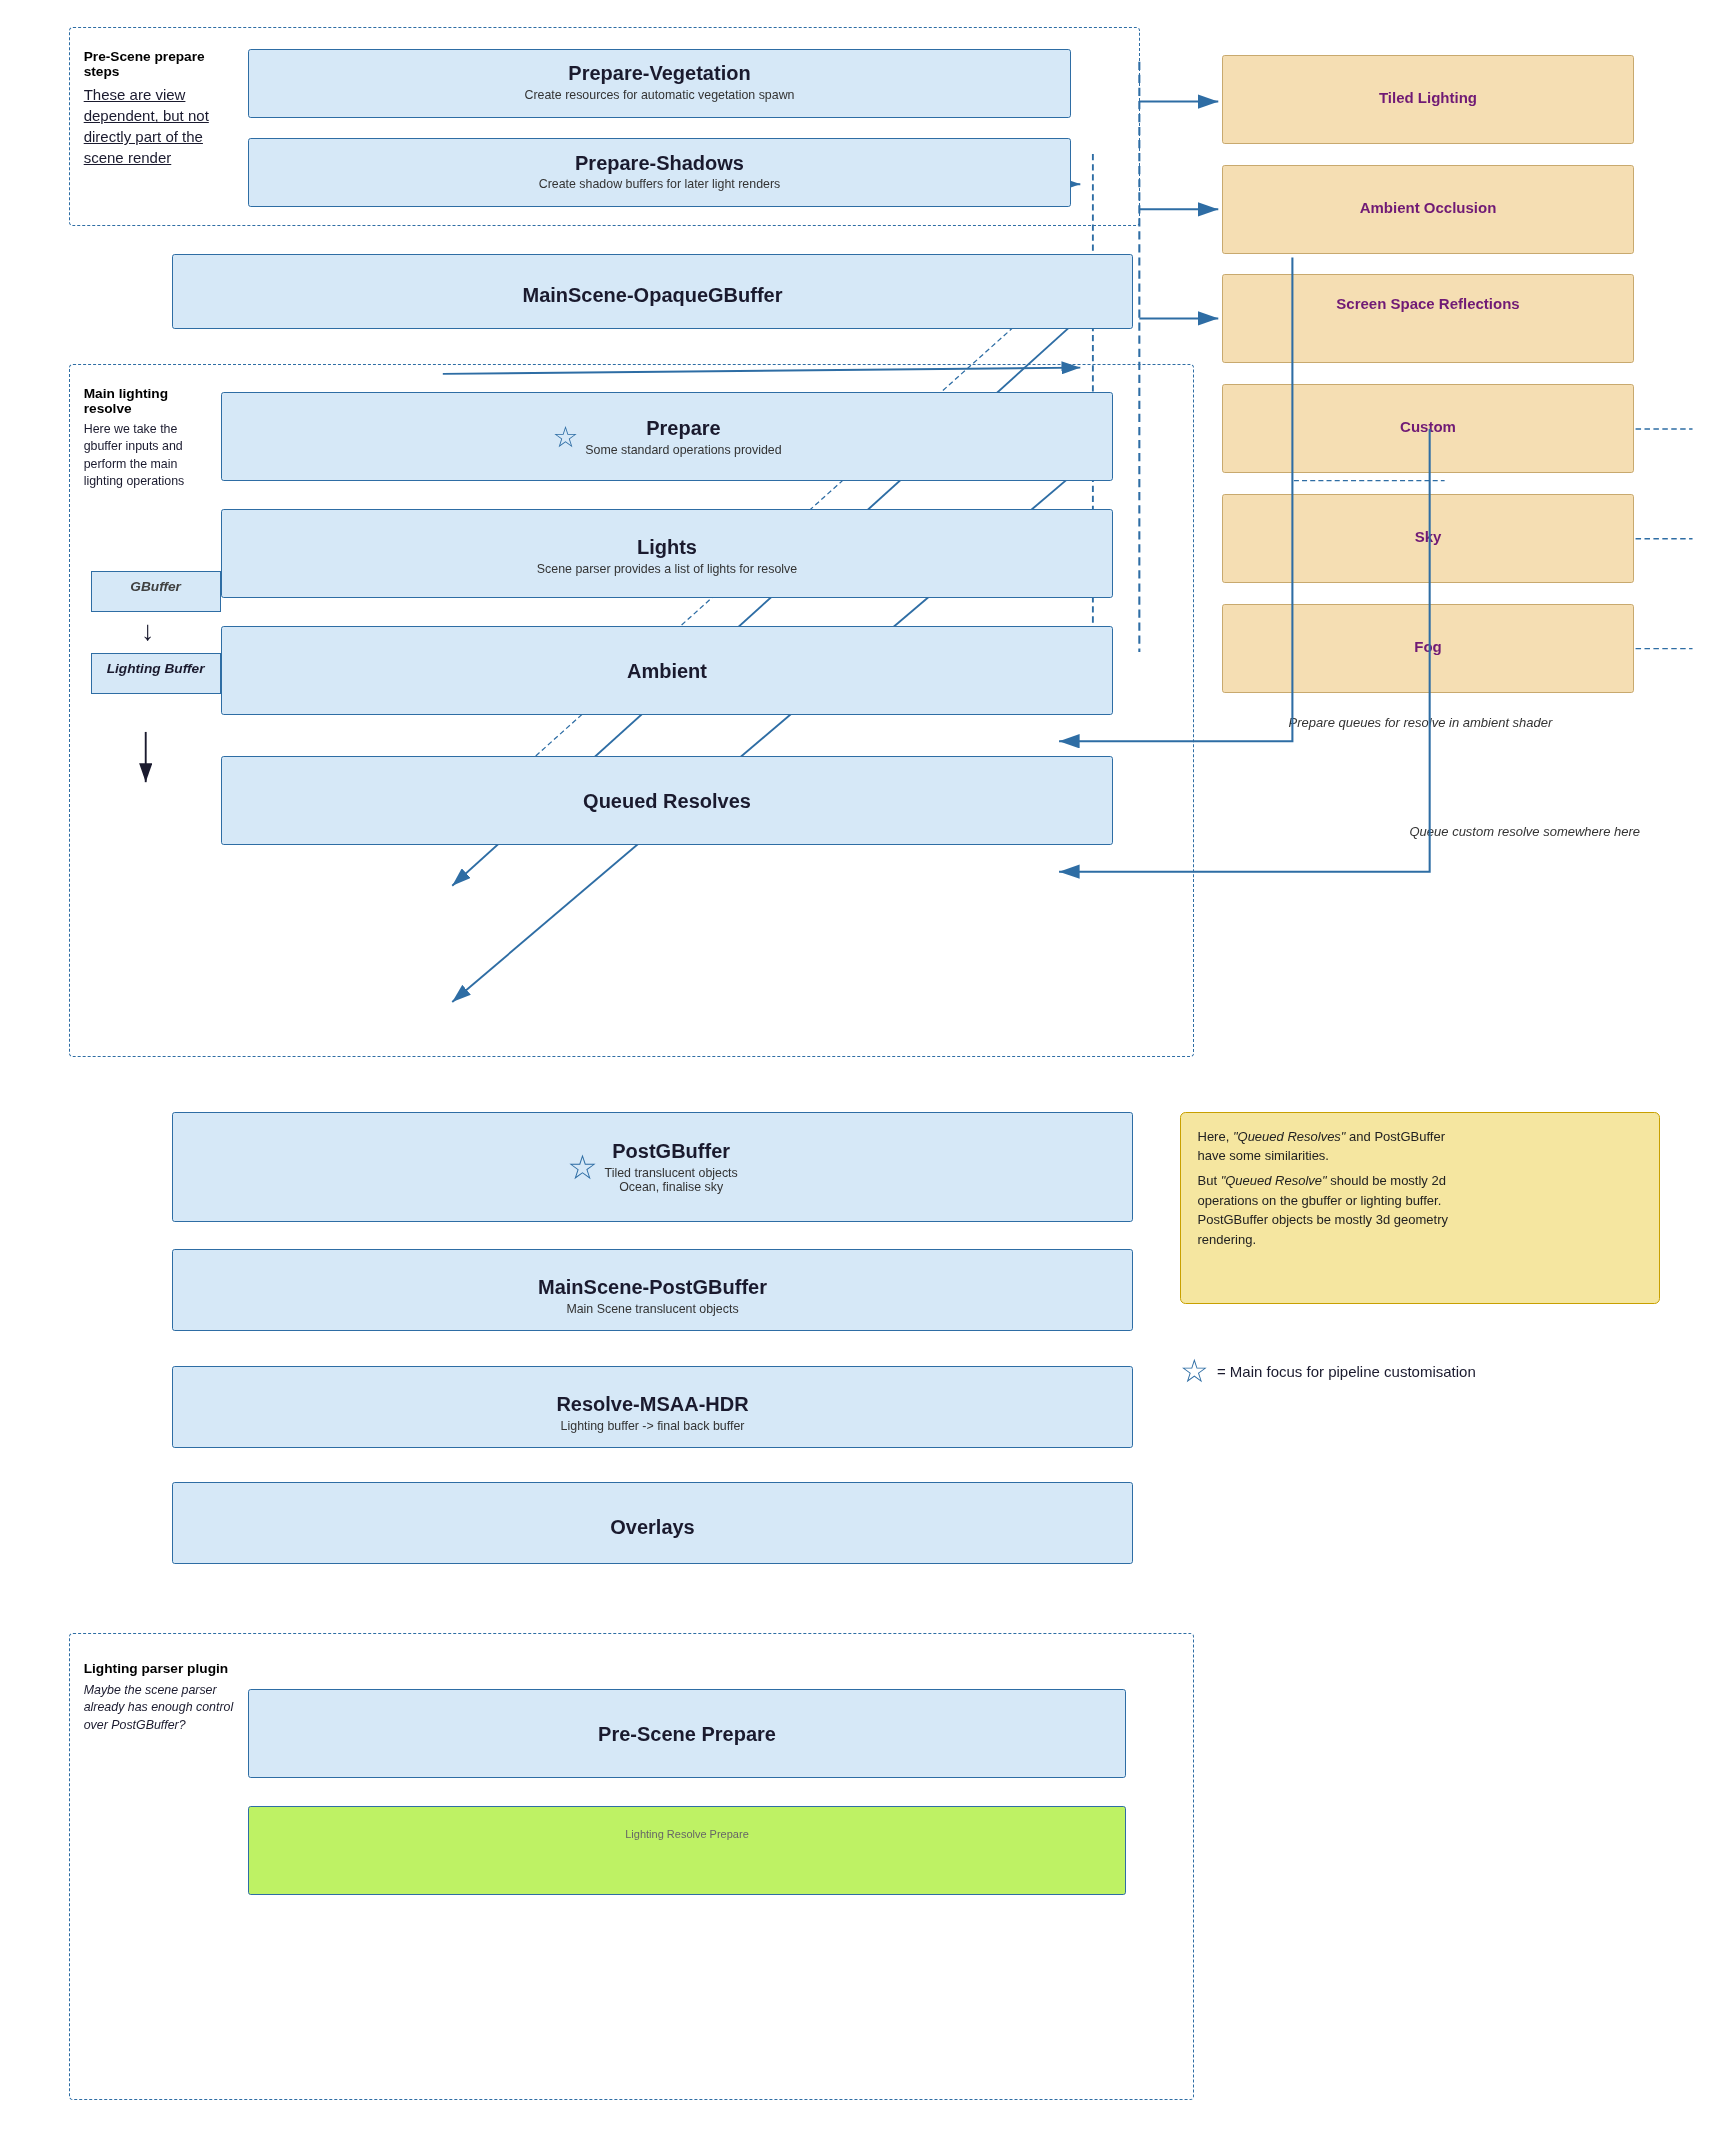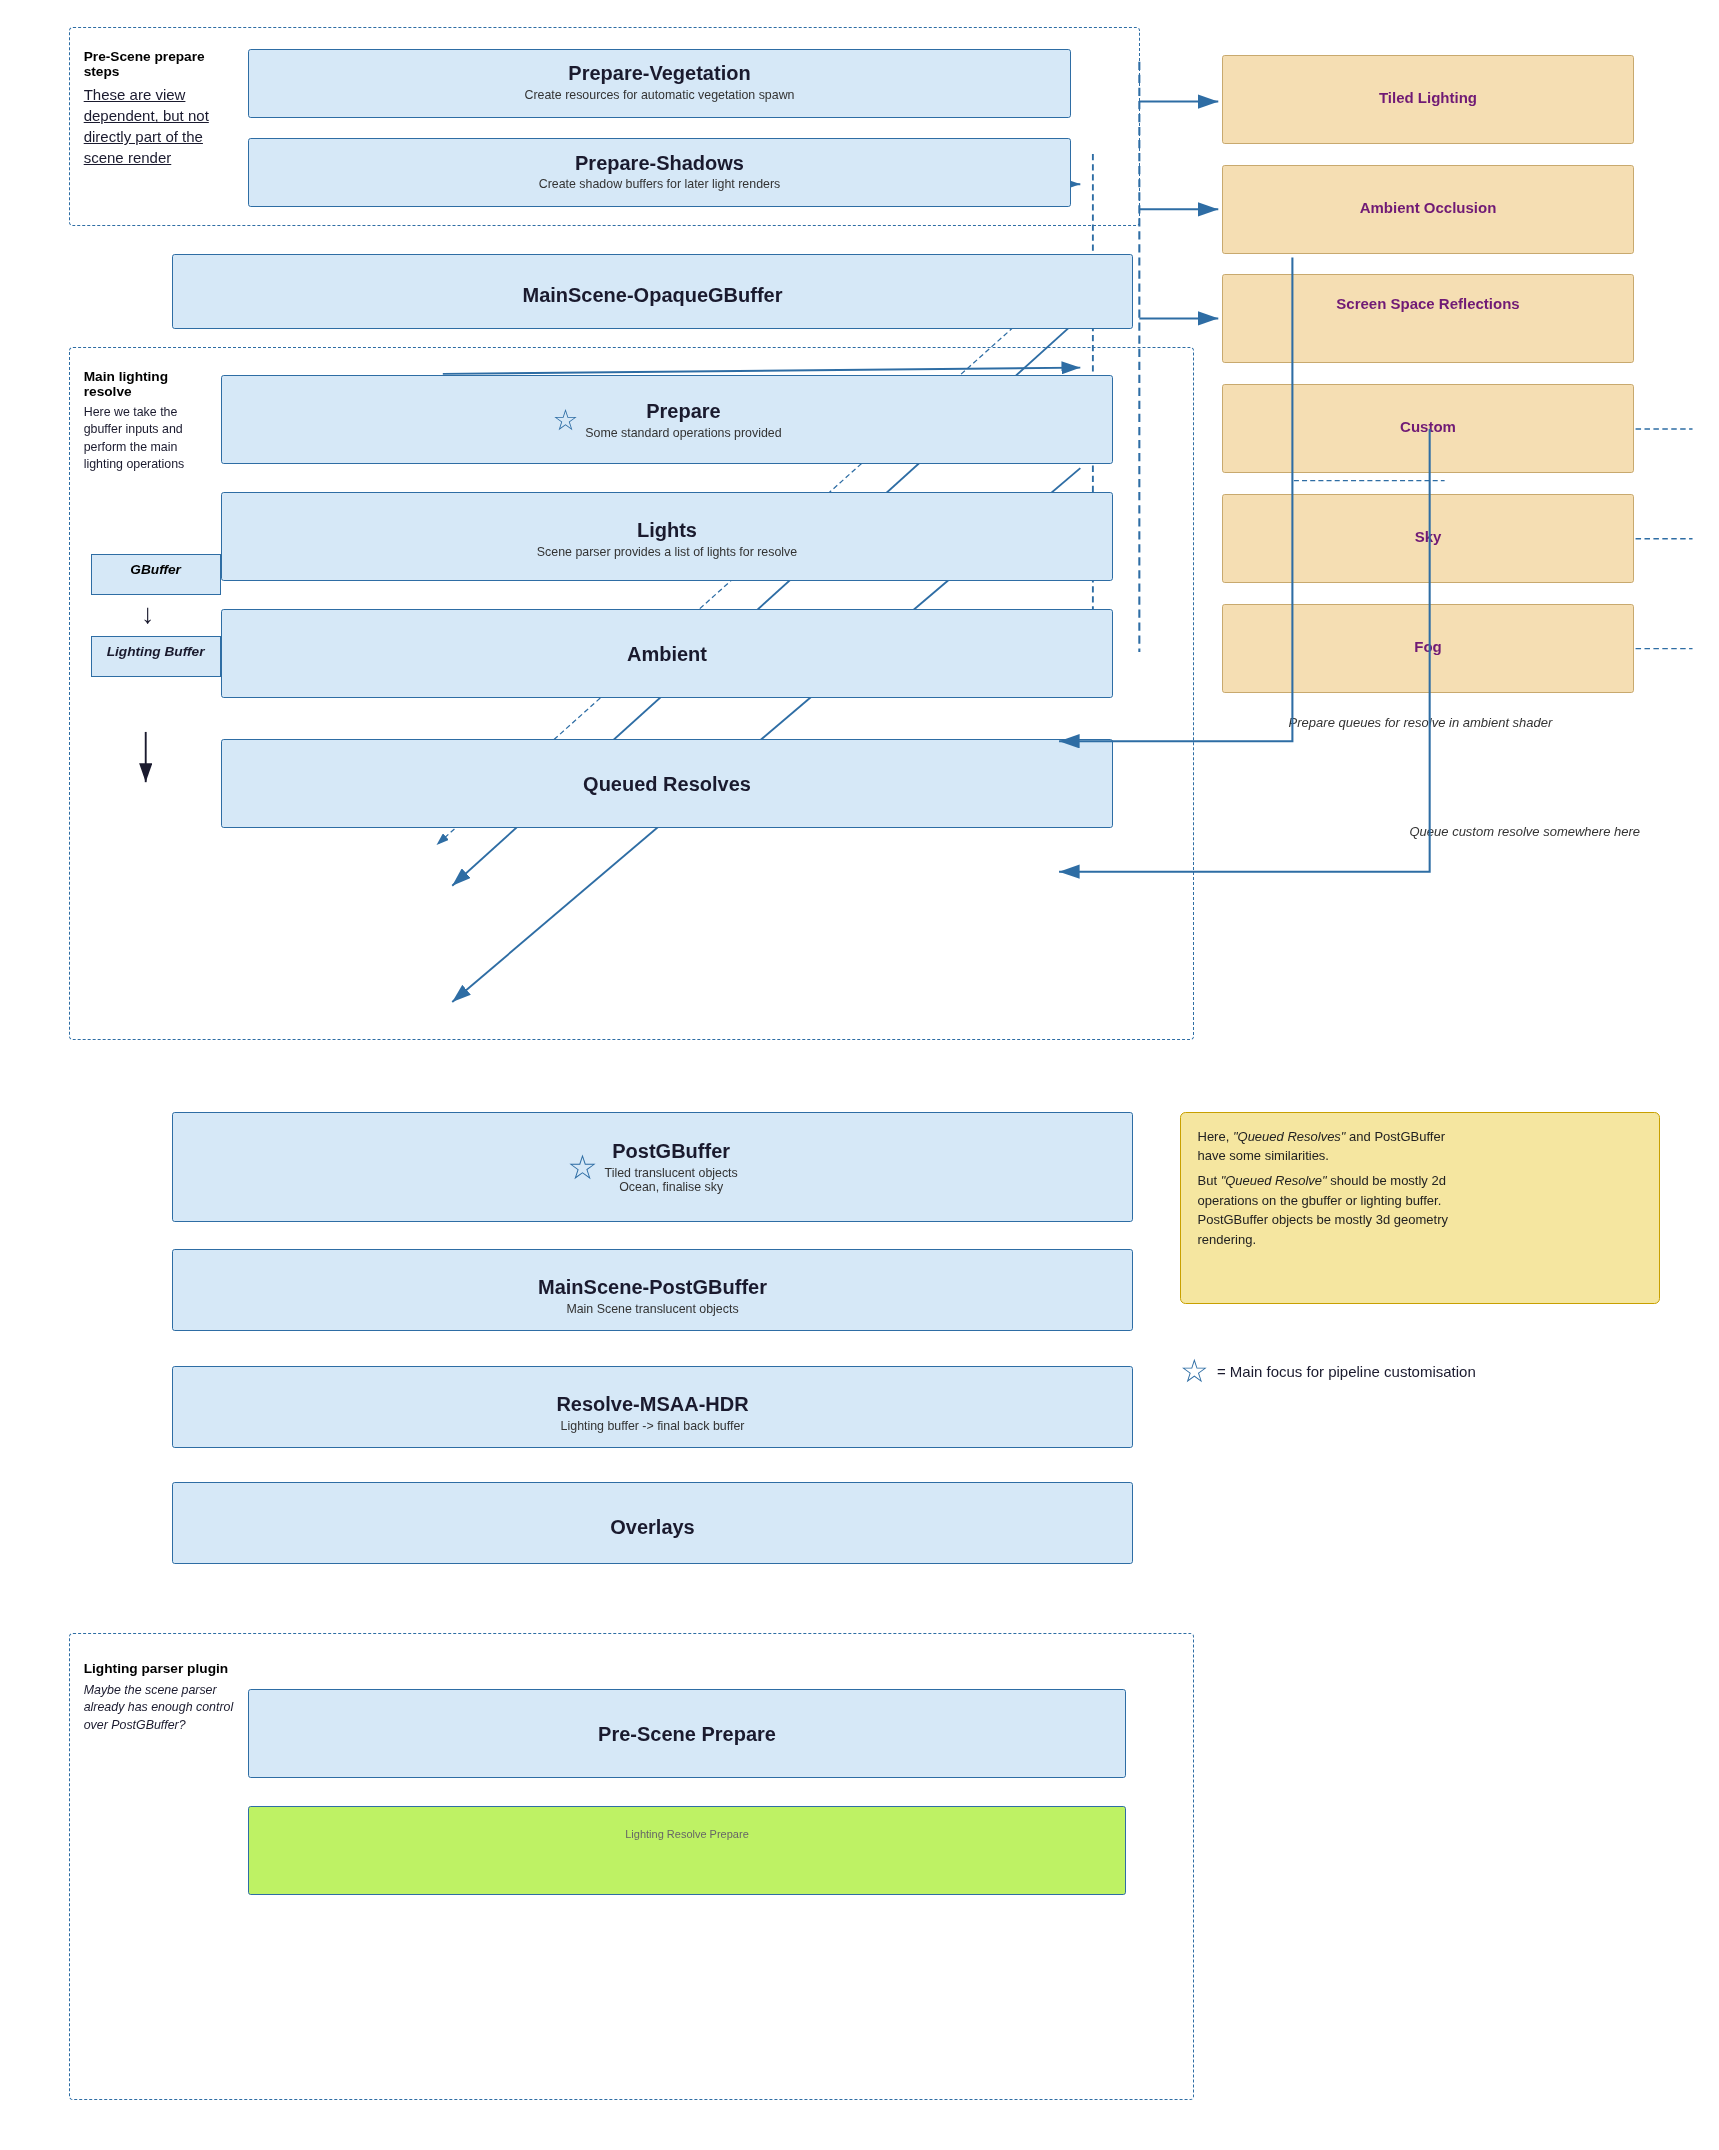--- a/index.html
+++ b/index.html
@@ -174,28 +174,28 @@
   </div>
 
   <div style="position:absolute; top:714px; left:1201px; width:439px; font-size:13px; font-style:italic; color:#333; text-align:center; line-height:1.4;">Prepare queues for resolve in ambient shader</div>
 
   <div style="position:absolute; top:823px; left:1201px; width:439px; font-size:13px; font-style:italic; color:#333; text-align:right; line-height:1.4;">Queue custom resolve somewhere here</div>
 
   <div style="position:absolute; top:254px; left:172px; width:961px; height:75px;" class="box-blue">
     <div class="box-title" style="padding-top:17px;">MainScene-OpaqueGBuffer</div>
   </div>
 
-  <div style="position:absolute; top:347px; left:69px; width:1125px; height:693px; border:1.4px dashed #2e6da4; border-radius:4.1px;">
+  <div style="position:absolute; top:364px; left:69px; width:1125px; height:693px; border:1.4px dashed #2e6da4; border-radius:4.1px;">
 
     <div style="position:absolute; left:13.7px; top:20.6px; width:130px;">
       <div class="label-bold">Main lighting resolve</div>
       <div class="label-text" style="margin-top:5.5px; font-size:12.4px;">Here we take the gbuffer inputs and perform the main lighting operations</div>
     </div>
 
-    <div style="position:absolute; left:20.6px; top:206px; width:130px; height:41px; border:1.4px solid #2e6da4; background:#d6e8f7; text-align:center; padding-top:6.9px; font-style:italic; font-size:13.7px; font-weight:bold; color:#000000;">
+    <div style="position:absolute; left:20.6px; top:206px; width:130px; height:41px; border:1.4px solid #2e6da4; background:#d6e8f7; text-align:center; padding-top:6.9px; font-style:italic; font-size:13.7px; font-weight:bold; color:#404040;">
       <span>GBuffer</span>
     </div>
 
     <div style="position:absolute; left:71px; top:250px; font-size:27.4px; color:#1a1a2e;">↓</div>
 
     <div style="position:absolute; left:20.6px; top:288px; width:130px; height:41px; border:1.4px solid #2e6da4; background:#d6e8f7; text-align:center; padding-top:6.9px; font-style:italic; font-size:13.7px; font-weight:bold; color:#1a1a2e;">
       <span>Lighting Buffer</span>
     </div>
 
     <div style="position:absolute; left:151px; top:27.4px; width:892px; height:89px;" class="box-blue">

